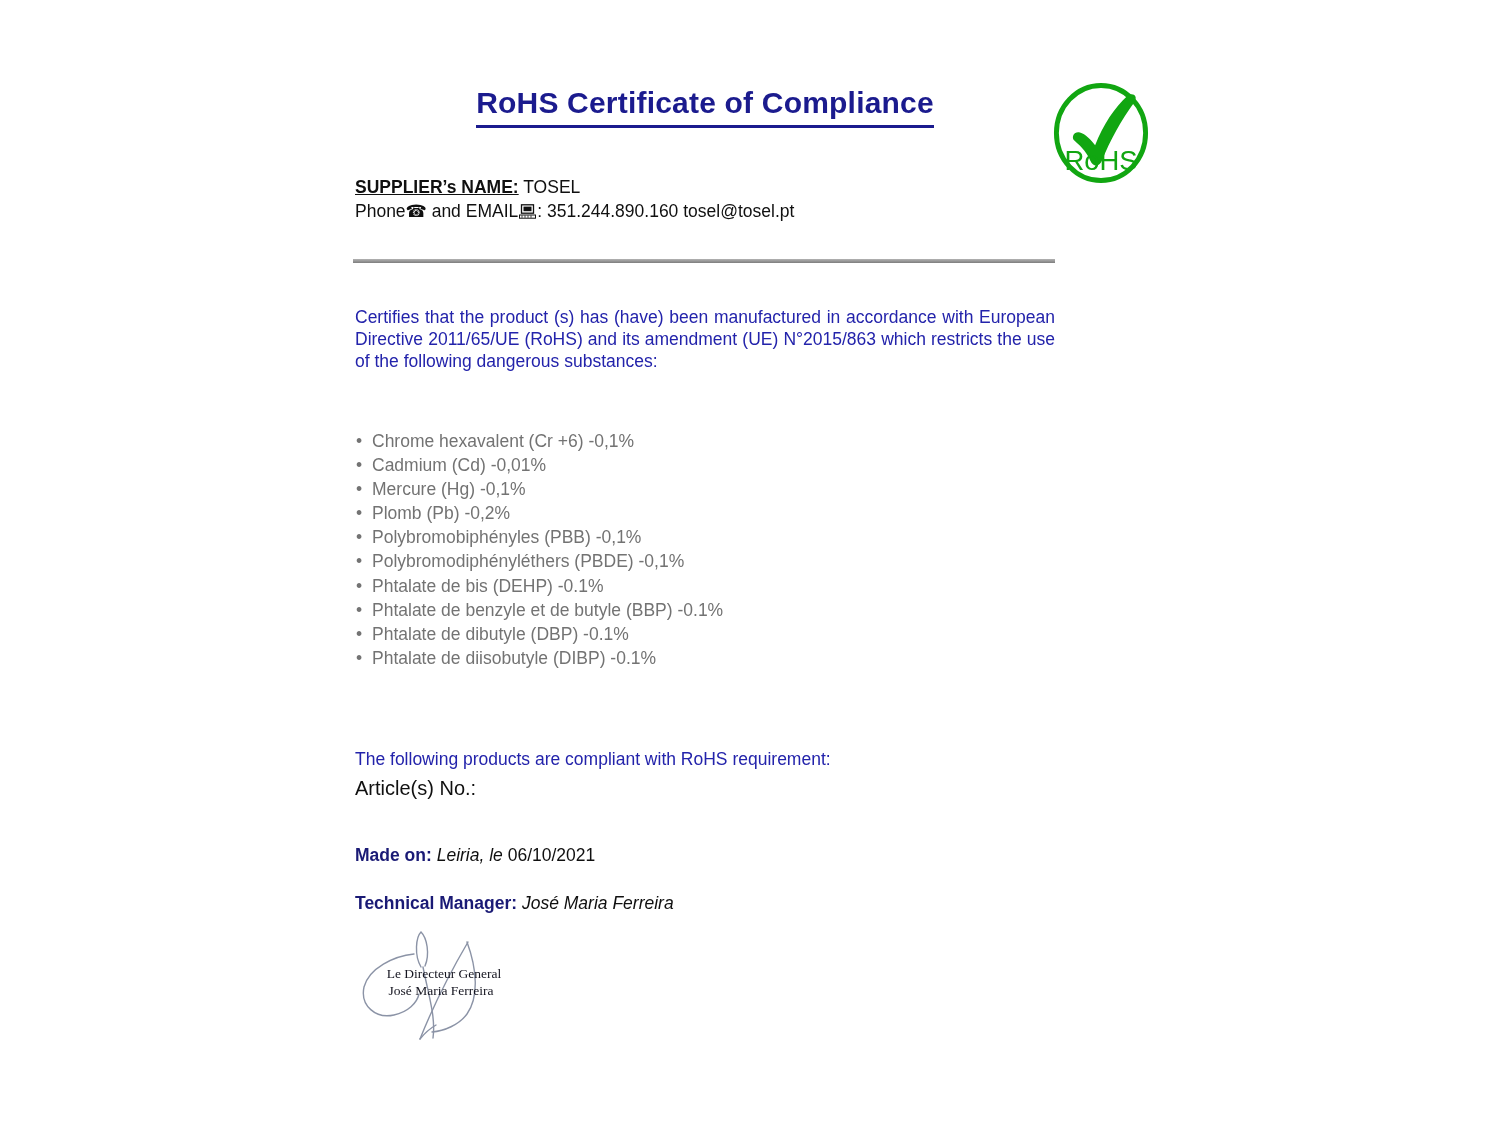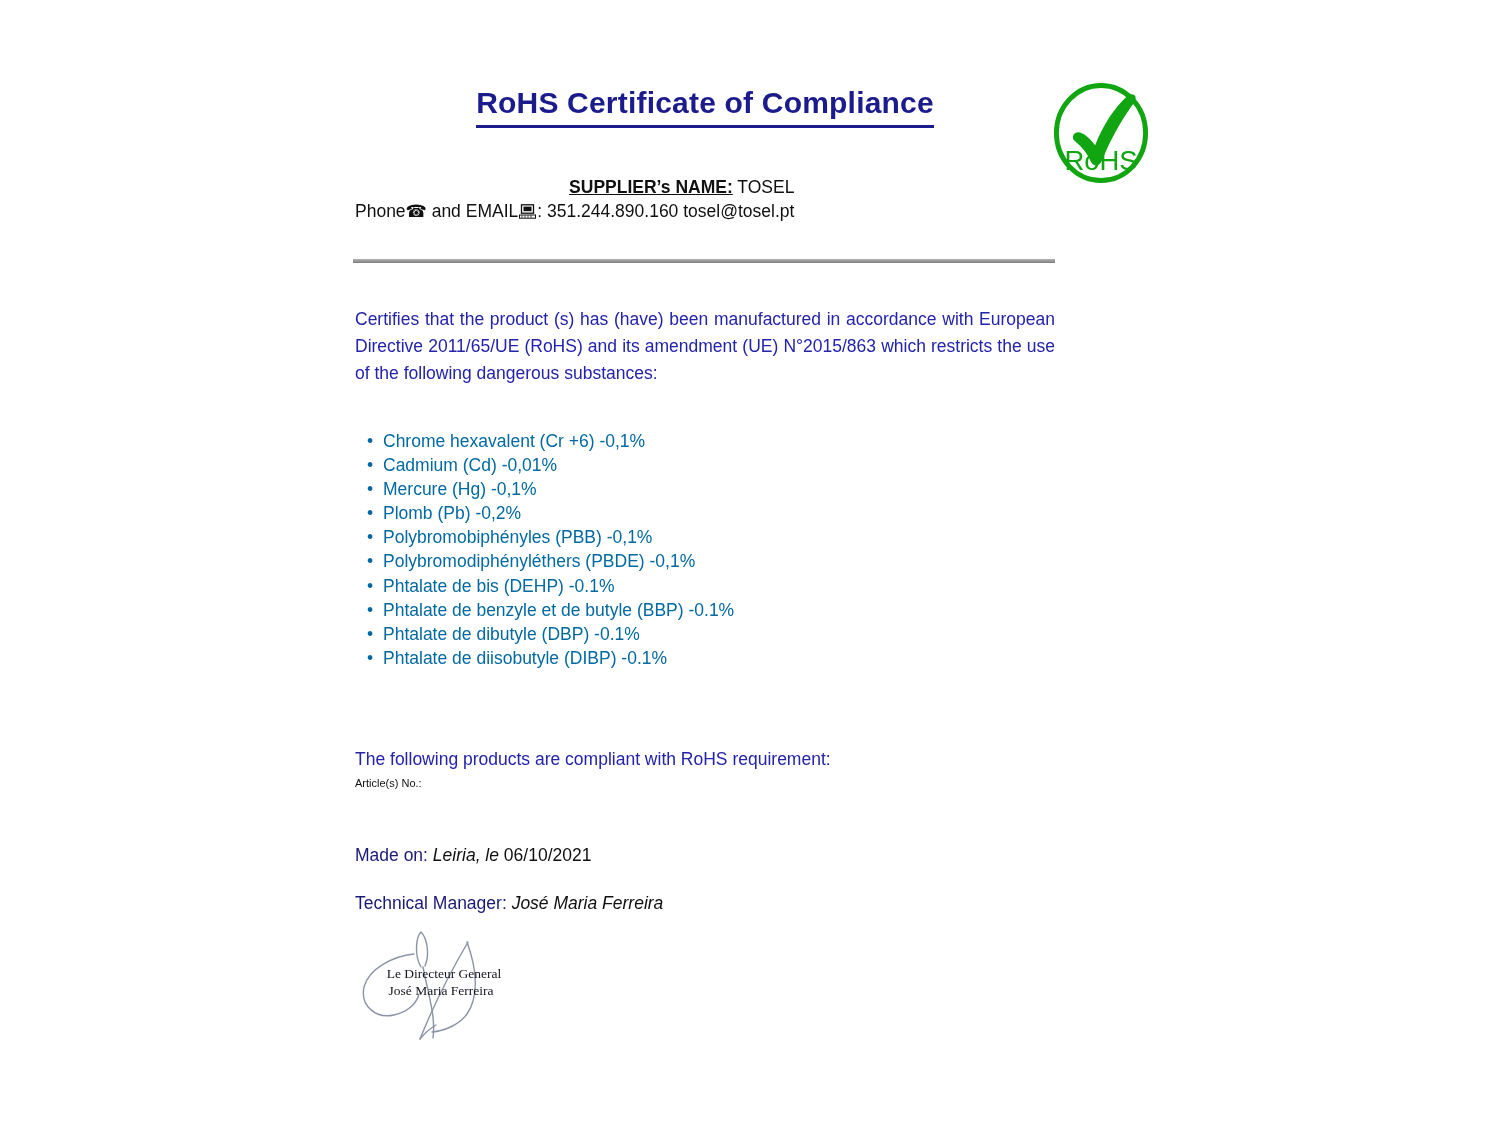--- a/index.html
+++ b/index.html
@@ -14,45 +14,45 @@
     display:inline-block;
     font-size:30px; font-weight:bold; color:#1b1b8e;
     border-bottom:3px solid #1b1b8e; padding-bottom:5px;
     letter-spacing:0.2px;
   }
 
   
   .logo-box { left:1052px; top:80px; width:98px; height:106px; }
 
   
-  .supplier { left:355px; top:175px; font-size:17.5px; line-height:24px; color:#101010;text-align:right; }
+  .supplier { left:355px; top:175px; font-size:17.5px; line-height:24px; color:#101010; }
   .supplier .lbl-strong { font-weight:bold; text-decoration:underline; }
   .icon-glyph { font-family:"DejaVu Sans", sans-serif; font-size:17px; }
   .computer-icon { display:inline-block; vertical-align:-2px; margin:0 1px; }
 
   
   .divider { left:353px; top:259px; width:702px; height:4px;
              background:linear-gradient(#b3b3b3, #7e7e7e); }
 
   
   .cert-para { left:355px; top:306px; width:700px;
-               font-size:17.5px; line-height:27px; color:#2323ab;
+               font-size:17.5px; line-height:22px; color:#2323ab;
                text-align:justify; }
 
   
-  .substances { left:366px; top:429px; font-size:17.5px; line-height:24.1px; color:#0369a1; list-style:none; }
+  .substances { left:355px; top:429px; font-size:17.5px; line-height:24.1px; color:#737373; list-style:none; }
   .substances li::before { content:"•"; display:inline-block; width:16px; margin-left:1px; }
 
   
   .compliance { left:355px; top:749px; font-size:17.5px; color:#2323ab; }
-  .article    { left:355px; top:777px; font-size:11px; color:#101010; }
+  .article    { left:355px; top:777px; font-size:20px; color:#101010; }
 
   .made-on  { left:355px; top:845px; font-size:17.5px; color:#101010; }
   .manager  { left:355px; top:893px; font-size:17.5px; color:#101010; }
-  .navy-label { font-weight:normal; color:#1a1a75; }
+  .navy-label { font-weight:bold; color:#1a1a75; }
   .ital { font-style:italic; }
 
   
   .signature { left:356px; top:921px; width:160px; height:145px;text-align:center; }
 </style>
 </head>
 <body>
 
 <div class="abs title-row">
   <span class="title-text">RoHS Certificate of Compliance</span>

